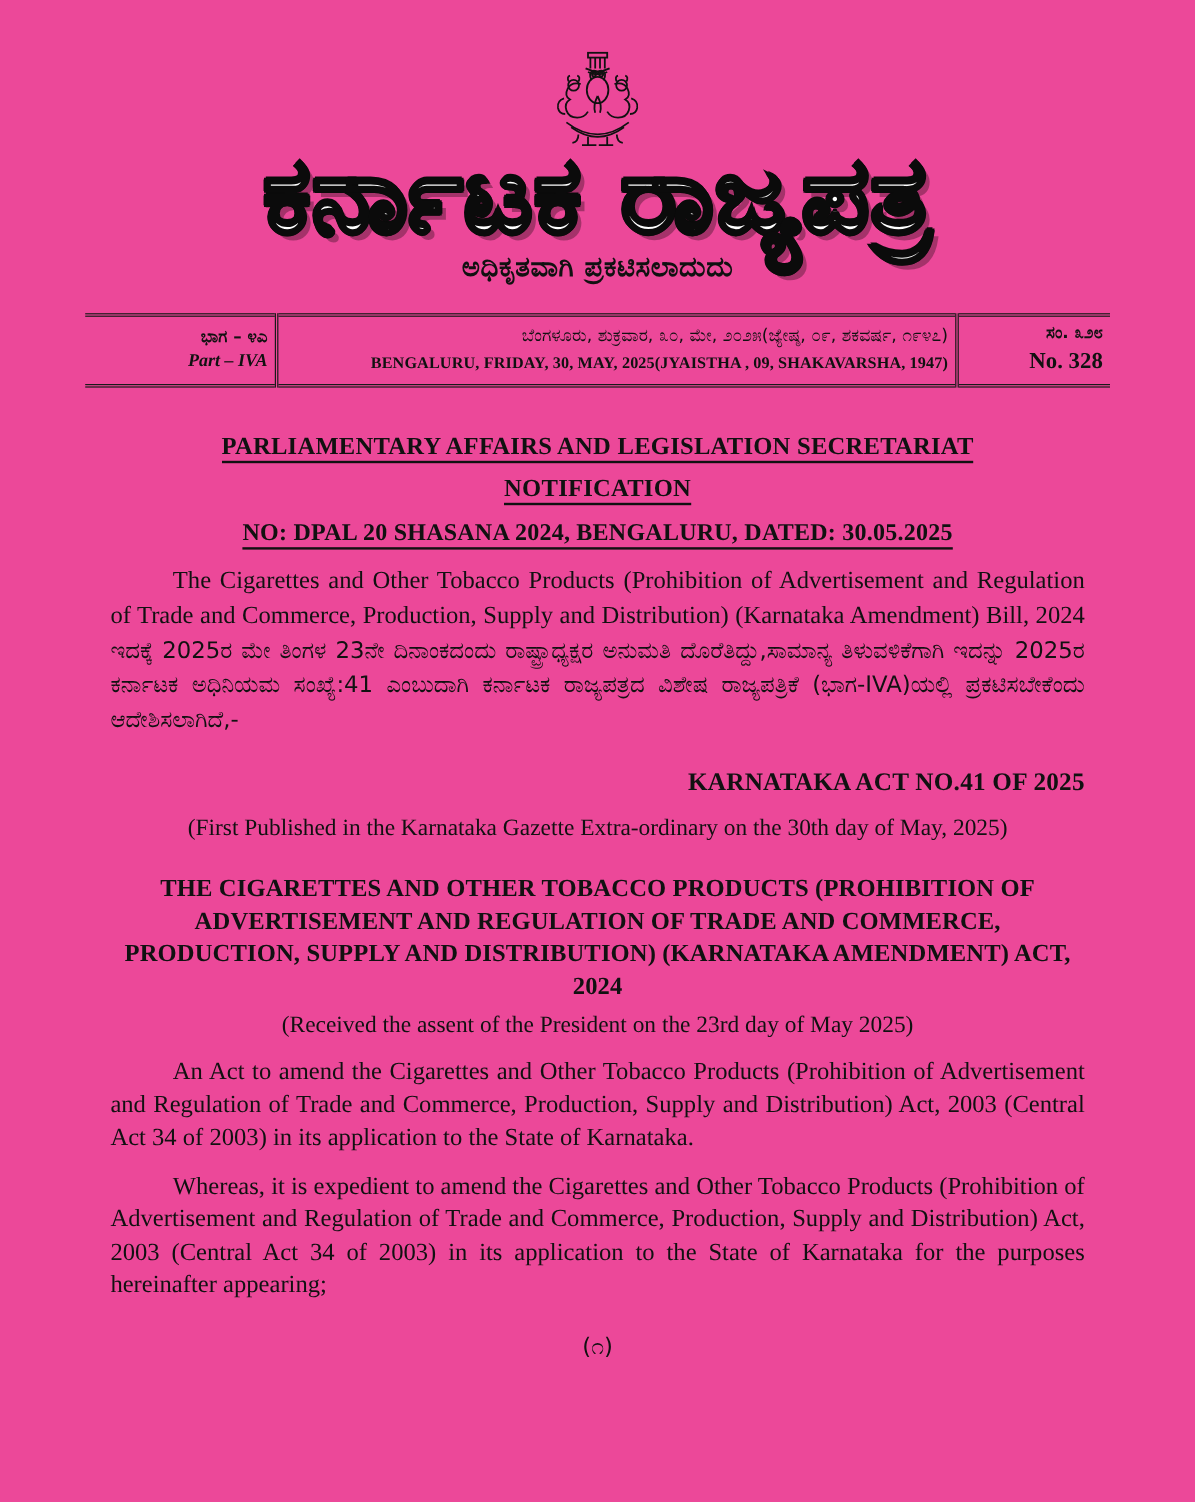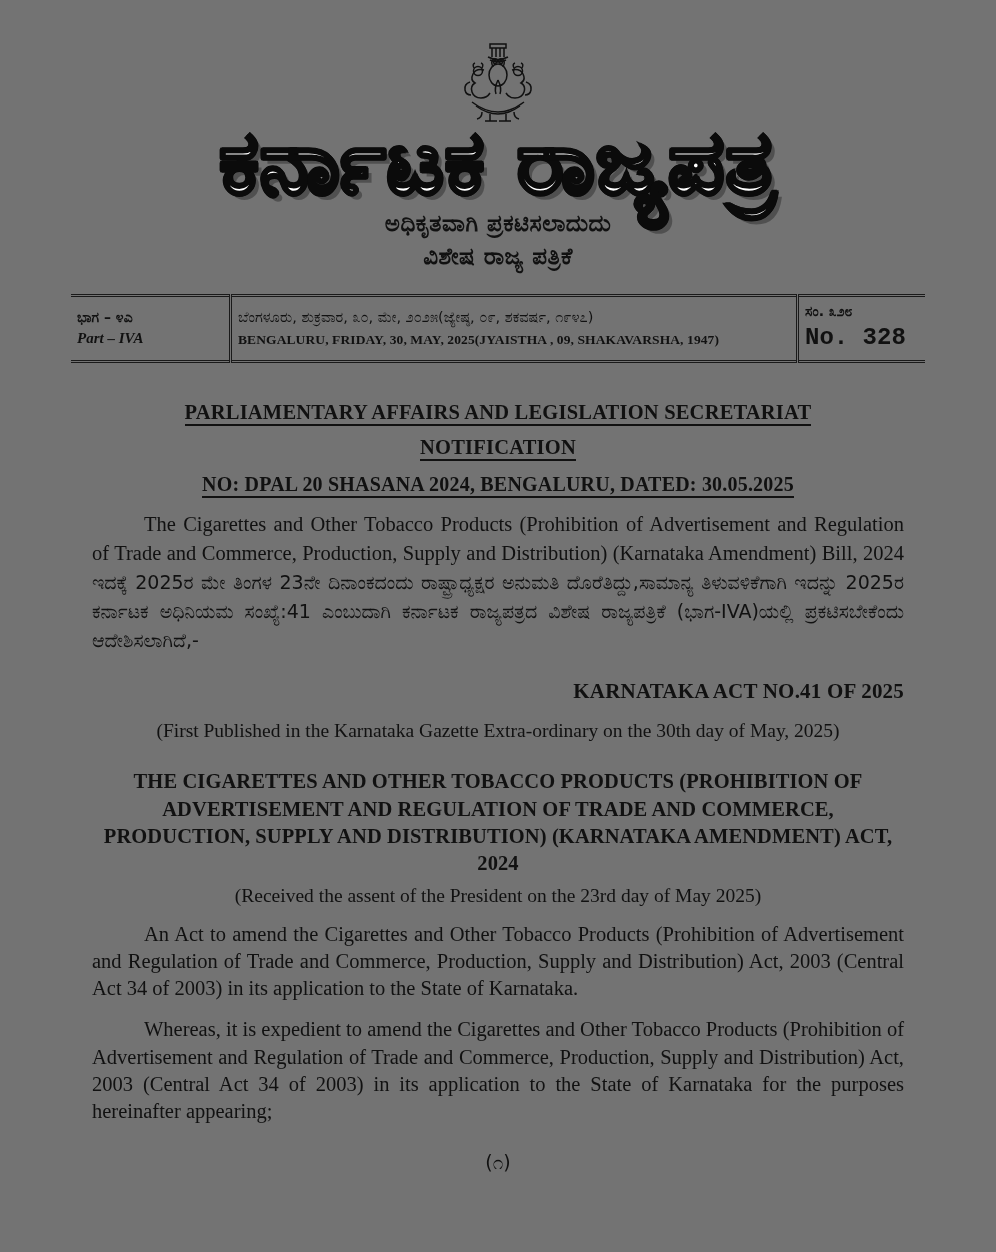--- a/index.html
+++ b/index.html
@@ -4,21 +4,21 @@
 <style>
   html, body {
     margin: 0;
     padding: 0;
     background: #ffffff;
   }
   .page {
     width: 996px;
     height: 1252px;
     position: relative;
-    background: #737373;
+    background: #ec4899;
     font-family: "Liberation Serif", "DejaVu Serif", serif;
     color: #111111;
     overflow: hidden;
     box-sizing: border-box;
   }
 
   
   .masthead {
     padding-top: 38px;
     text-align: center;
@@ -65,21 +65,21 @@
   .gaz-table {
     width: 812px;
     margin: 22px auto 0 auto;
     border-collapse: collapse;
     border-top: 3px double #1a1a1a;
     border-bottom: 3px double #1a1a1a;
     table-layout: fixed;
   }
   .gaz-table td {
     padding: 4px 6px;
-    text-align: left;
+    text-align: right;
     vertical-align: middle;
     line-height: 1.45;
   }
   .cell-part  { width: 146px; border-right: 3px double #1a1a1a; }
   .cell-mid   { width: 552px; border-right: 3px double #1a1a1a; }
   .cell-no    { width: 114px; }
 
   .kn-small {
     font-family: "DejaVu Sans", sans-serif;
     font-size: 14px;
@@ -101,22 +101,22 @@
     font-style: italic;
   }
   .en-mid {
     font-family: "Liberation Serif", serif;
     font-size: 13.5px;
     font-weight: 700;
     letter-spacing: 0.1px;
     display: block;
   }
   .en-no {
-    font-family: Liberation Mono, monospace;
-    font-size: 24px;
+    font-family: Liberation Serif, serif;
+    font-size: 19px;
     font-weight: 700;
     display: block;
   }
 
   
   .body-wrap {
     width: 812px;
     margin: 0 auto;
     padding-top: 12px;
   }
@@ -226,21 +226,20 @@
           <path d="M38 72 l0 7 M54 72 l0 7"></path>
           <path d="M33 79 l12 0 M47 79 l12 0"></path>
         </g>
       </svg>
     </div>
 
     <h1 class="gazette-title">ಕರ್ನಾಟಕ ರಾಜ್ಯಪತ್ರ</h1>
 
     <div class="sub-line">ಅಧಿಕೃತವಾಗಿ ಪ್ರಕಟಿಸಲಾದುದು</div>
 
-    <div class="sub-line second">ವಿಶೇಷ ರಾಜ್ಯ ಪತ್ರಿಕೆ</div>
   </div>
 
   <table class="gaz-table">
     <tbody>
       <tr>
         <td class="cell-part">
           <span class="kn-small">ಭಾಗ – ೪ಎ</span>
           <span class="en-small">Part – IVA</span>
         </td>
         <td class="cell-mid">

